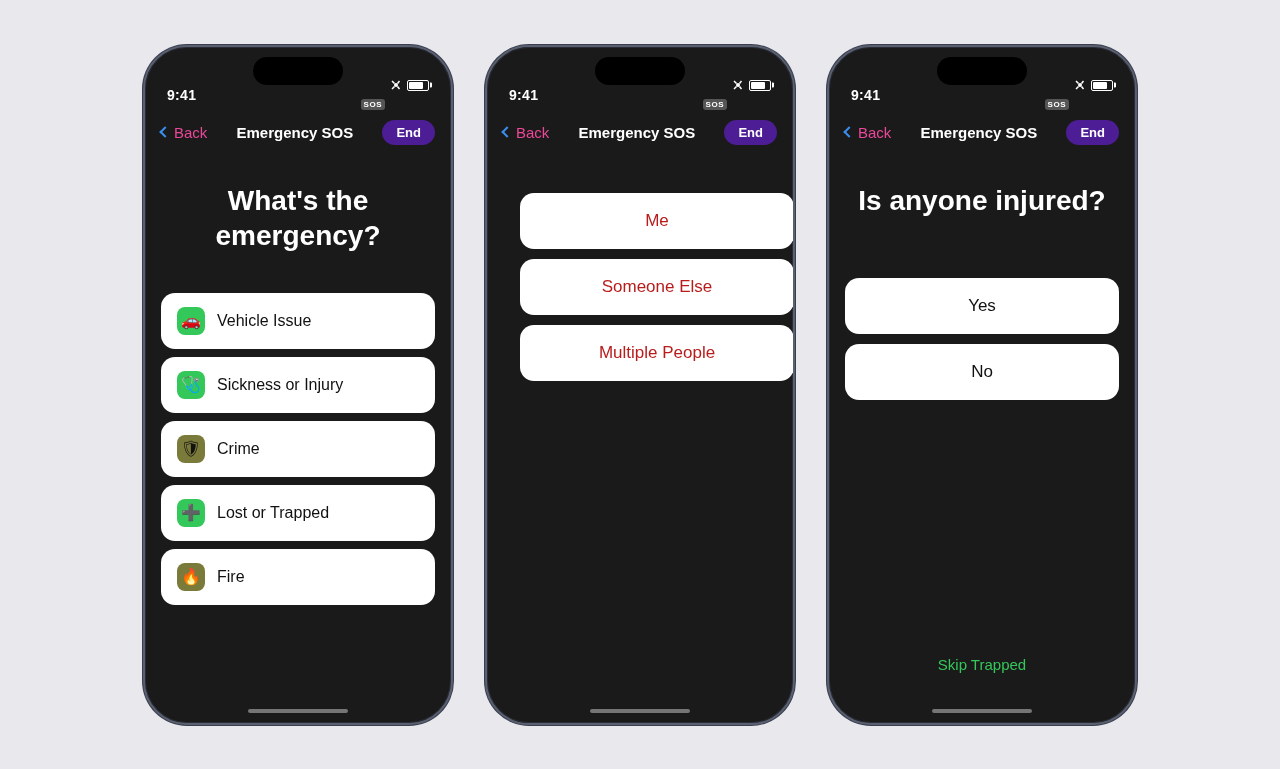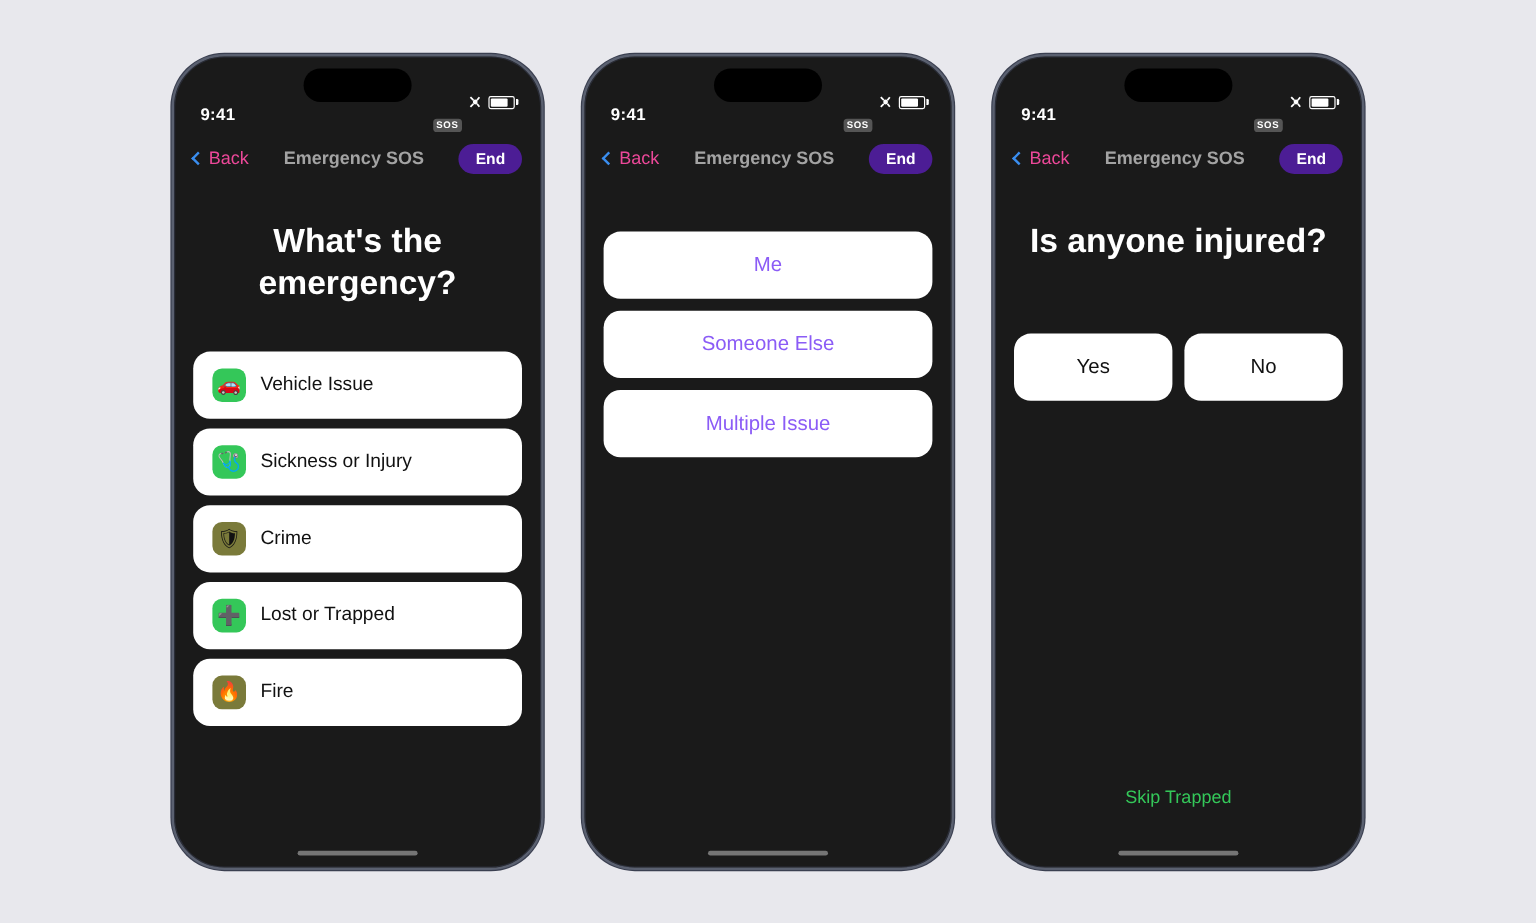--- a/index.html
+++ b/index.html
@@ -120,21 +120,21 @@
       align-items: center;
       gap: 3px;
       color: #ec4899;
       font-size: 15px;
       font-weight: 400;
     }
 
     .nav-title {
       font-size: 15px;
       font-weight: 600;
-      color: #a3a3a3;
+      color: #ffffff;
     }
 
     .nav-end-btn {
       background: #4c1d95;
       color: white;
       font-size: 13px;
       font-weight: 600;
       padding: 5px 14px;
       border-radius: 14px;
       border: none;
@@ -207,29 +207,31 @@
     }
 
     .who-btn {
       width: 100%;
       background: white;
       border: none;
       border-radius: 14px;
       padding: 18px 16px;
       font-size: 17px;
       font-weight: 500;
-      color: #8b5cf6;
+      color: #b91c1c;
       cursor: pointer;
       text-align: center;
+      margin-left: 17px;
     }
 
     
     .yes-no-options {
       width: 100%;
       display: flex;
+      flex-direction: column;
       gap: 10px;
       margin-top: 20px;
     }
 
     .yes-no-btn {
       width: 100%;
       background: white;
       border: none;
       border-radius: 14px;
       padding: 18px 16px;
@@ -351,21 +353,21 @@
     </div>
     <span class="nav-title">Emergency SOS</span>
     <button class="nav-end-btn">End</button>
   </div>
 
   <div class="screen-content">
 
     <div class="who-options">
       <button class="who-btn">Me</button>
       <button class="who-btn">Someone Else</button>
-      <button class="who-btn">Multiple Issue</button>
+      <button class="who-btn">Multiple People</button>
     </div>
   </div>
 
   <div class="home-indicator"></div>
 </div>
 
 <div class="phone">
   <div class="dynamic-island"></div>
 
   <div class="status-bar">

